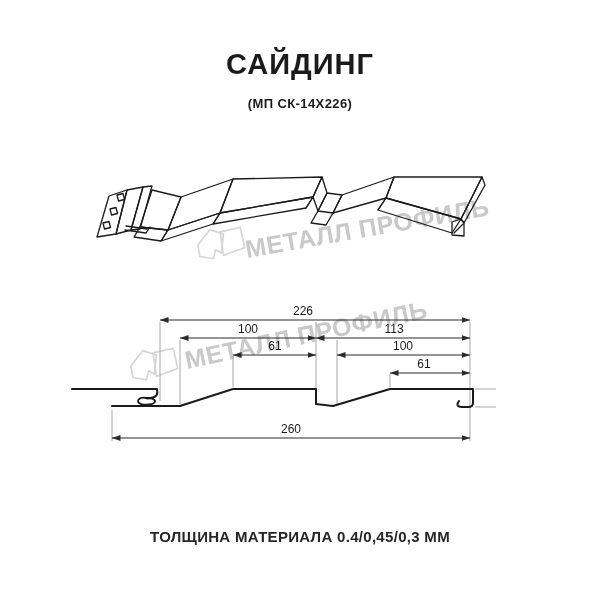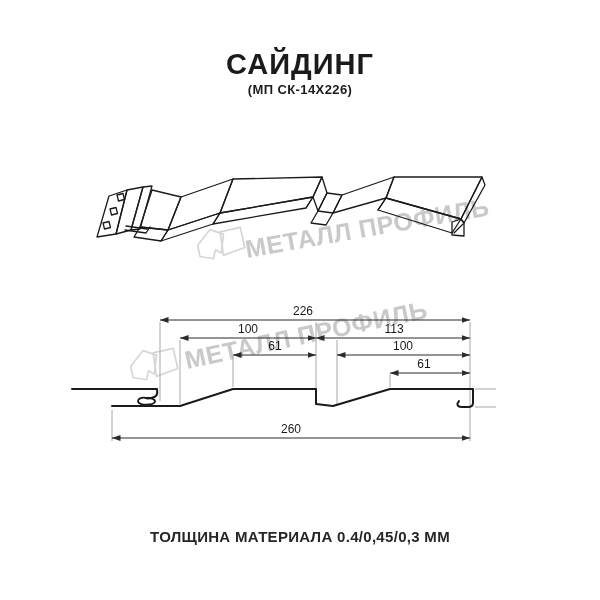--- a/index.html
+++ b/index.html
@@ -1,21 +1,21 @@
 <!DOCTYPE html>
 <html><head>
 <meta charset="utf-8">
 <style>
   html,body{margin:0;padding:0;background:#fff;}
   #page{position:relative;width:496px;height:600px;background:#fff;overflow:hidden;
         font-family:"Liberation Sans",sans-serif;color:#1b1b1b;}
   .header{position:absolute;top:50px;left:0;width:600px;text-align:center;}
   .title{font-size:29px;font-weight:800;letter-spacing:1px;line-height:1;}
   .subtitle{margin-top:9px;font-size:14px;font-weight:700;letter-spacing:1px;}
-  .code{margin-top:3px;font-size:13px;font-weight:700;letter-spacing:.4px;}
+  .code{margin-top:17px;font-size:13px;font-weight:700;letter-spacing:.4px;}
   .footer{position:absolute;top:528px;left:0;width:600px;text-align:center;
           font-size:15px;font-weight:700;letter-spacing:.3px;color:#262626;}
   svg{position:absolute;left:0;}
   #svg3d{top:140px;}
   #svgsec{top:295px;}
   .wm-text{font-size:25px;font-weight:700;fill:#c9c9c9;letter-spacing:.5px;}
   .wm-logo{fill:none;stroke:#d6d6d6;stroke-width:3;stroke-linejoin:round;}
   .ext{stroke:#a8a8a8;stroke-width:1;}
   .dim{stroke:#2b2b2b;stroke-width:1;}
   .dt{font-size:12px;fill:#1a1a1a;}

